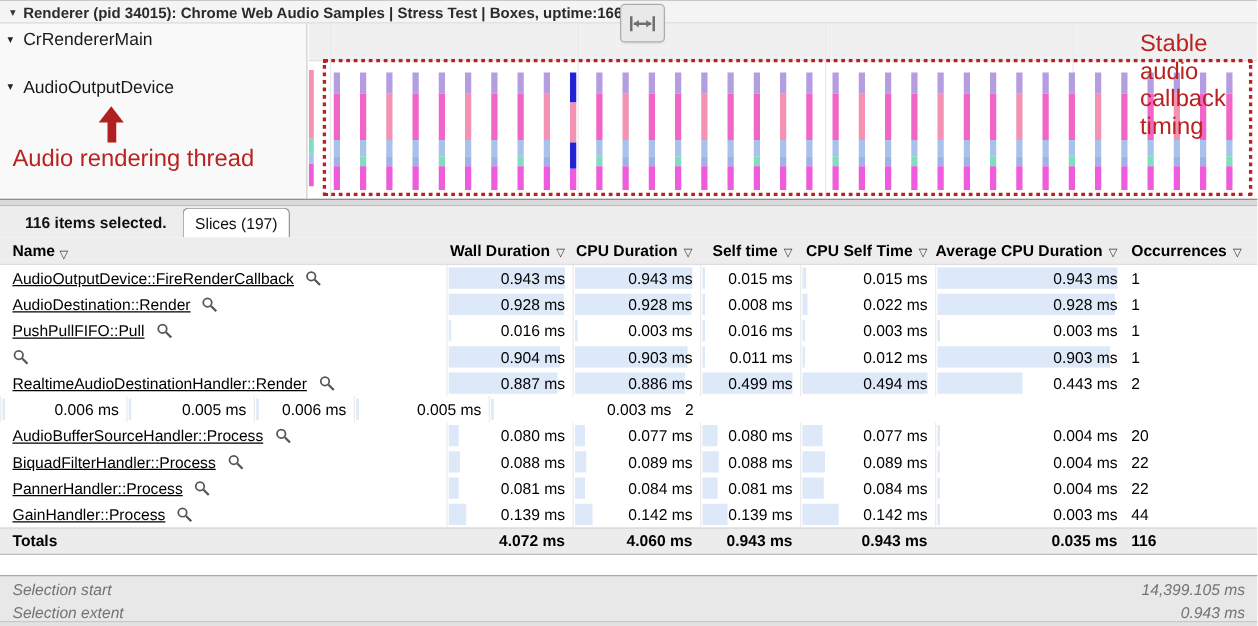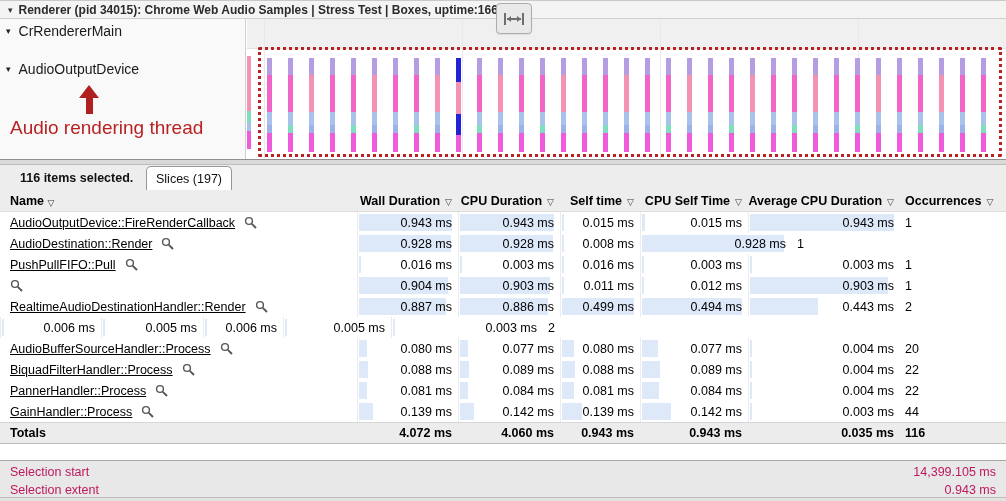--- a/index.html
+++ b/index.html
@@ -56,21 +56,21 @@
   .mag { flex:0 0 auto; cursor:pointer; }
   .num { position:relative; height:21px; display:flex; align-items:center; justify-content:flex-end; padding-right:6px; border-left:1px solid #ececec; }
   .num .vbar { position:absolute; left:1px; top:2px; height:17px; background:#dde8f8; }
   .num .vtxt { position:relative; z-index:2; }
   .num.left { justify-content:flex-start; padding-left:5px; border-left:none; }
   .trow.totals { background:#ececec; font-weight:700; border-top:1px solid #d6d6d6; border-bottom:1px solid #bdbdbd; height:22px; }
   .trow.totals .num { border-left:none; }
 
   
   .filler { position:absolute; left:0; top:443px; width:1006px; height:16px; background:#fff; }
-  .footer { position:absolute; left:0; top:459px; width:1006px; height:38px; background:#e8e8e8; border-top:1px solid #a8a8a8; border-bottom:1px solid #bdbdbd; font-size:12.5px; color:#be185d; }
+  .footer { position:absolute; left:0; top:459px; width:1006px; height:38px; background:#e8e8e8; border-top:1px solid #a8a8a8; border-bottom:1px solid #bdbdbd; font-size:12.5px; color:#737373;font-style:italic; }
   .frow { display:flex; justify-content:space-between; padding:0 10px; height:18px; align-items:center; }
   .frow:first-child { margin-top:2px; }
   .bottom-strip { position:absolute; left:0; top:497px; width:1006px; height:4px; background:#e2e2e2; }
 </style>
 </head>
 <body>
 
 <div class="app">
 
   <div class="title-bar">
@@ -355,20 +355,21 @@
           </div>
           <div class="tbar" style="left: 734px;">
             <div style="background: rgb(180, 157, 224); height: 17px;"></div>
             <div style="background: rgb(241, 101, 198); height: 37px;"></div>
             <div style="background: rgb(169, 194, 236); height: 13px;"></div>
             <div style="background: rgb(128, 221, 192); height: 8px;"></div>
             <div style="background: rgb(238, 92, 220); height: 19px;"></div>
           </div>
         </div>
       <div class="sel-box"></div>
+      <div class="timing-ann ann">Stable audio callback timing</div>
     </div>
   </div>
 
   <div class="splitter"></div>
 
   <div class="tab-bar">
     <span class="items-selected">116 items selected.</span>
     <div class="slice-tab">Slices (197)</div>
   </div>
 
@@ -449,20 +450,24 @@
             <span class="vtxt">0.928 ms</span>
           </div>
           <div class="num" style="flex: 0 0 102px;">
             <div class="vbar" style="width: 92.5048px;"></div>
             <span class="vtxt">0.928 ms</span>
           </div>
           <div class="num" style="flex: 0 0 80px;">
             <div class="vbar" style="width: 2px;"></div>
             <span class="vtxt">0.008 ms</span>
           </div>
+          <div class="num" style="flex: 0 0 108px;">
+            <div class="vbar" style="width: 4.45344px;"></div>
+            <span class="vtxt">0.022 ms</span>
+          </div>
           <div class="num" style="flex: 0 0 152px;">
             <div class="vbar" style="width: 141.709px;"></div>
             <span class="vtxt">0.928 ms</span>
           </div>
           <div class="num left" style="flex: 0 0 106px;">
             <span class="vtxt">1</span>
           </div>
         </div>
         <div class="trow">
           <div class="ncell">

